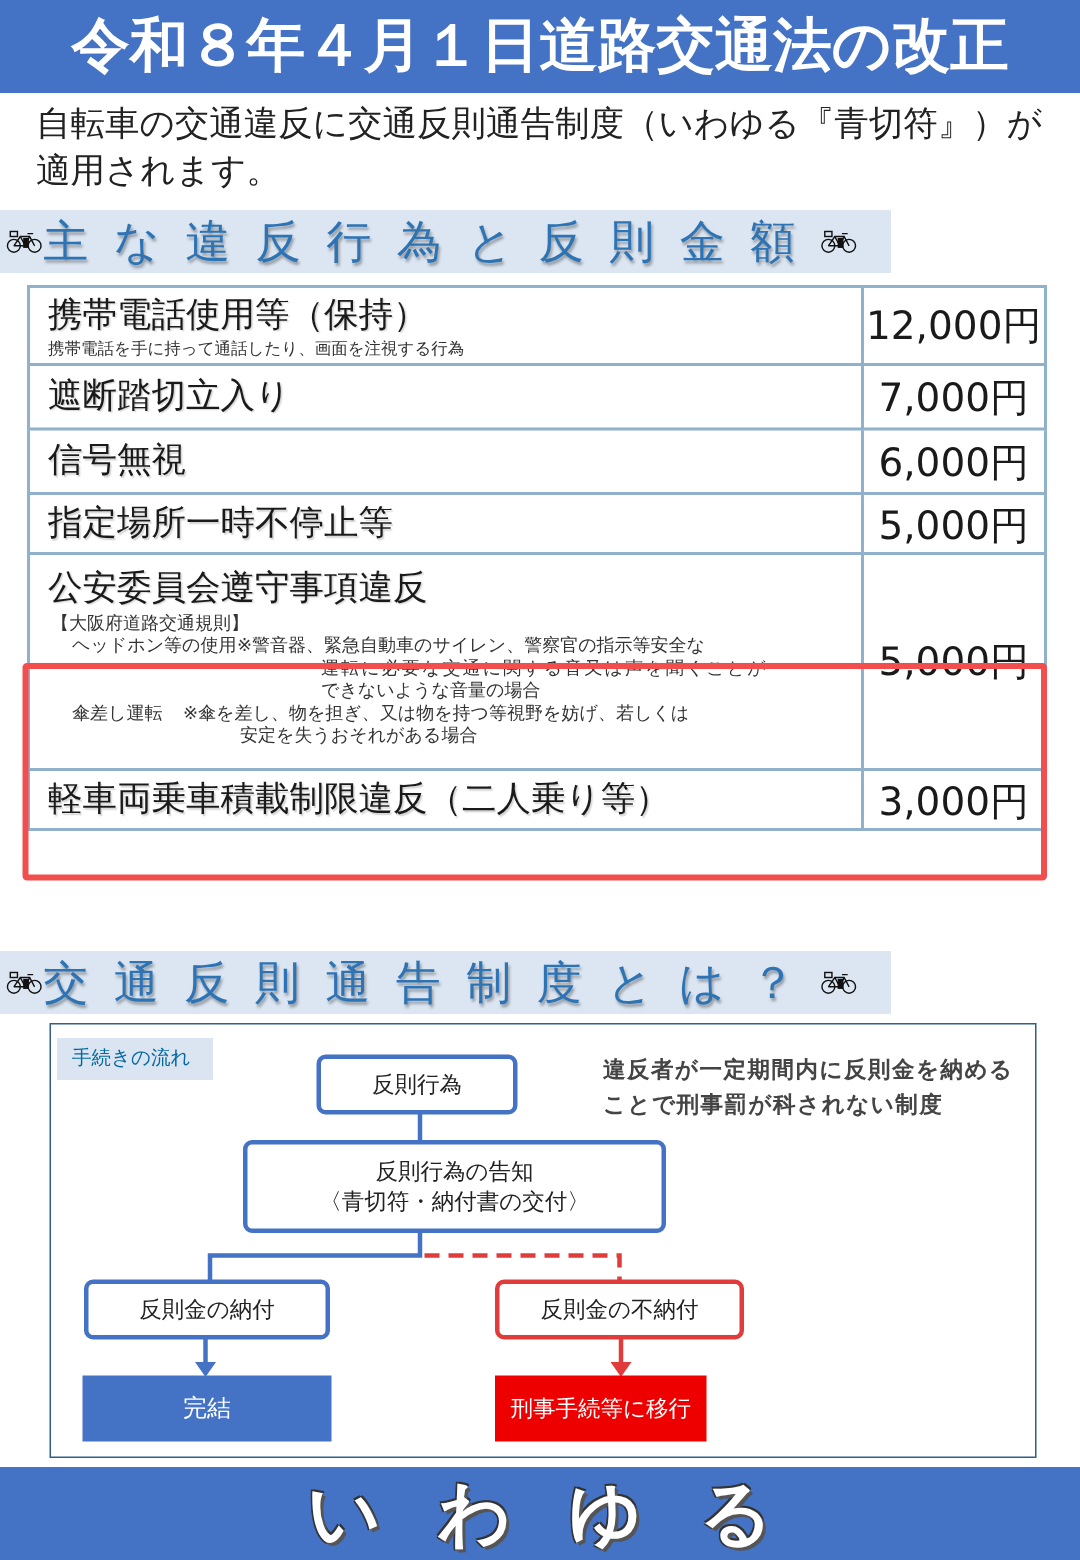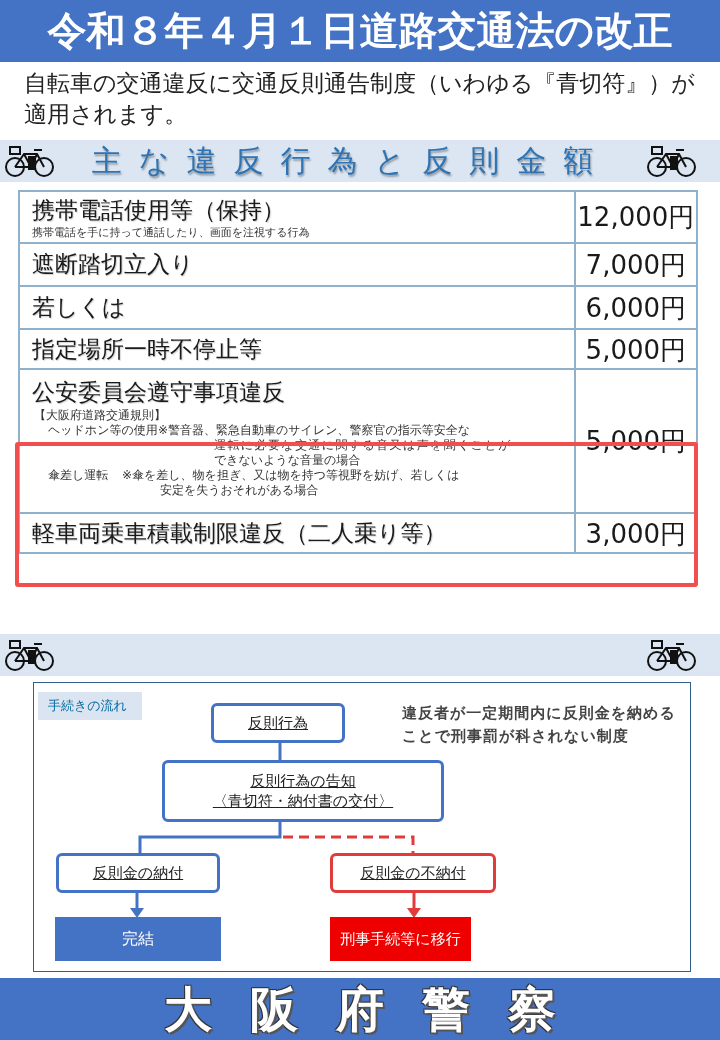--- a/index.html
+++ b/index.html
@@ -10,21 +10,21 @@
     position: absolute; left: 0; top: 0; width: 720px; height: 62px;
     background: #4472c4; color: #ffffff;
     font-size: 39px; font-weight: bold; line-height: 62px; text-align: center;
     letter-spacing: 0px; white-space: nowrap;
   }
   .intro {
     position: absolute; left: 24px; top: 68px; width: 690px;
     font-size: 23px; line-height: 31px; color: #222;
   }
   .section-band {
-    position: absolute; left: 0; width: 720px; height: 42px;
+    position: absolute; left: 0; width: 594px; height: 42px;
     background: #dce6f2;
     display: flex; align-items: center; justify-content: space-between;
     padding: 0 22px 0 4px;
   }
   .section-band .label {
     flex: 1; text-align: center;
     font-size: 30px; color: #2e74b5; letter-spacing: 17px;
     text-shadow: 1px 2px 2px rgba(0,0,0,0.35);
     white-space: nowrap;
   }
@@ -68,21 +68,21 @@
     position: absolute; left: 38px; top: 692px; width: 104px; height: 28px;
     background: #dbe5f1; font-size: 13px; line-height: 28px; padding-left: 10px; color: #0369a1;
   }
   .flow-desc {
     position: absolute; left: 402px; top: 702px; width: 290px;
     font-size: 15px; line-height: 23px; color: #444; letter-spacing: 1px; font-weight: bold;
   }
   .node {
     position: absolute; background: #fff; border: 3px solid #4472c4; border-radius: 6px;
     display: flex; align-items: center; justify-content: center; text-align: center;
-    font-size: 15px; line-height: 20px; color: #222; text-decoration: underline;
+    font-size: 15px; line-height: 20px; color: #222;
   }
   .node.red { border-color: #e03c3c; }
   .end-box {
     position: absolute; color: #fff; font-size: 16px;
     display: flex; align-items: center; justify-content: center;
   }
   .flow-svg { position: absolute; left: 0; top: 0; width: 720px; height: 1040px; pointer-events: none; }
 
   .footer {
     position: absolute; left: 0; top: 978px; width: 720px; height: 62px;
@@ -137,21 +137,21 @@
     <td class="amount">12,000円</td>
   </tr>
   <tr style="height:43px;">
     <td class="offense">
       <div class="off-title" style="line-height:37px;">遮断踏切立入り</div>
     </td>
     <td class="amount" style="padding-top:4px;">7,000円</td>
   </tr>
   <tr style="height:43px;">
     <td class="offense">
-      <div class="off-title" style="line-height:37px;">若しくは</div>
+      <div class="off-title" style="line-height:37px;">信号無視</div>
     </td>
     <td class="amount" style="padding-top:4px;">6,000円</td>
   </tr>
   <tr style="height:40px;">
     <td class="offense">
       <div class="off-title" style="line-height:34px;">指定場所一時不停止等</div>
     </td>
     <td class="amount" style="padding-top:3px;">5,000円</td>
   </tr>
   <tr style="height:144px;">
@@ -189,20 +189,21 @@
       <circle cx="11" cy="23" r="9"></circle>
       <circle cx="40" cy="23" r="9"></circle>
       <path d="M11 23 L20 10 L33 10 L40 23"></path>
       <path d="M20 10 L27 23 L11 23"></path>
       <path d="M27 23 L33 10"></path>
       <path d="M30 6 L38 6"></path>
       <rect x="6" y="3" width="10" height="7"></rect>
     </g>
     <rect x="24" y="12" width="8" height="14" fill="#111"></rect>
   </svg>
+  <span class="label">交通反則通告制度とは？</span>
   <svg class="bike" viewBox="0 0 52 34">
     <g fill="none" stroke="#111" stroke-width="2">
       <circle cx="11" cy="23" r="9"></circle>
       <circle cx="40" cy="23" r="9"></circle>
       <path d="M11 23 L20 10 L33 10 L40 23"></path>
       <path d="M20 10 L27 23 L11 23"></path>
       <path d="M27 23 L33 10"></path>
       <path d="M30 6 L38 6"></path>
       <rect x="6" y="3" width="10" height="7"></rect>
     </g>
@@ -232,13 +233,13 @@
 <div class="node" style="left:211px; top:703px; width:134px; height:40px;">反則行為</div>
 <div class="node" style="left:137px; top:760px; width:282px; height:62px; flex-direction:column;margin-left:25px;">
   <span>反則行為の告知</span>
   <span>〈青切符・納付書の交付〉</span>
 </div>
 <div class="node" style="left:56px; top:853px; width:164px; height:40px;">反則金の納付</div>
 <div class="node red" style="left:330px; top:853px; width:166px; height:40px;">反則金の不納付</div>
 <div class="end-box" style="left:55px; top:917px; width:166px; height:44px; background:#4472c4;">完結</div>
 <div class="end-box" style="left:330px; top:917px; width:141px; height:44px; background:#ee0000; font-size:15px;">刑事手続等に移行</div>
 
-<div class="footer">大阪府警察</div>
+<div class="footer">いわゆる</div>
 
 </body></html>

